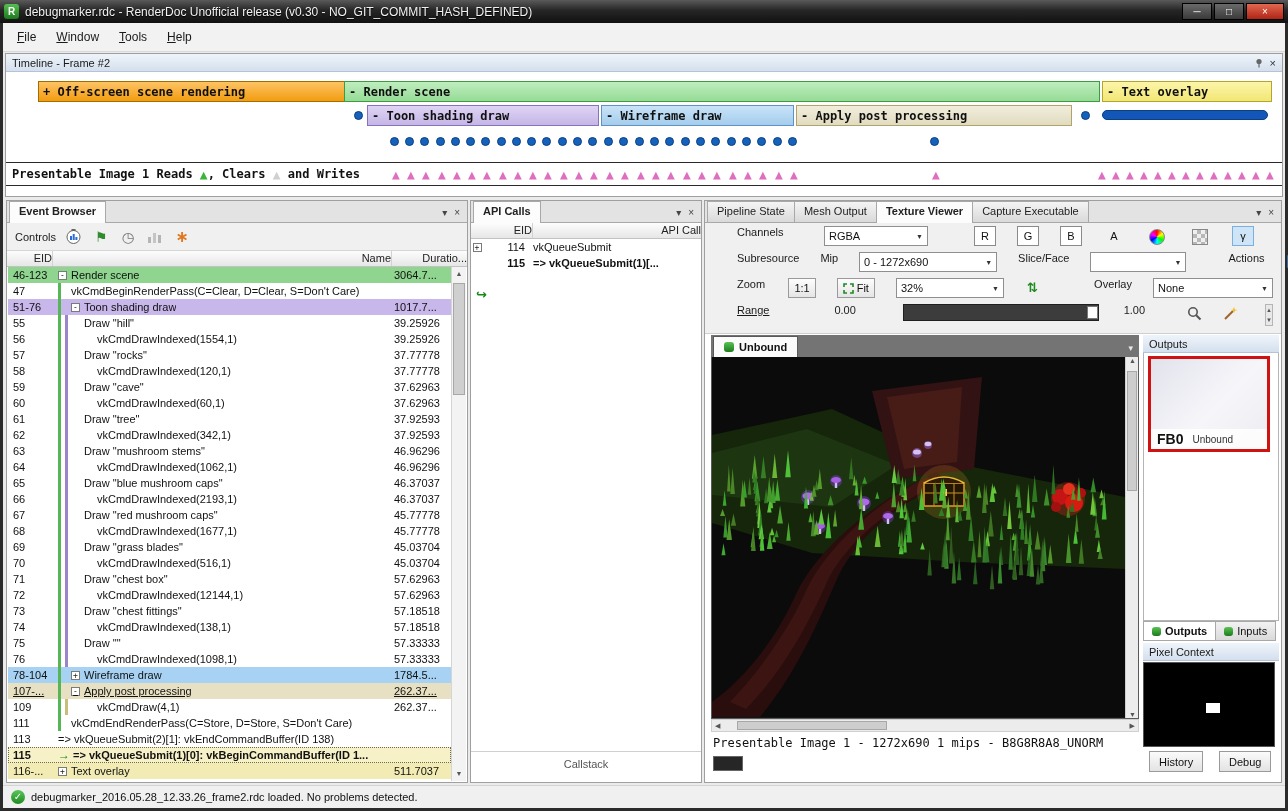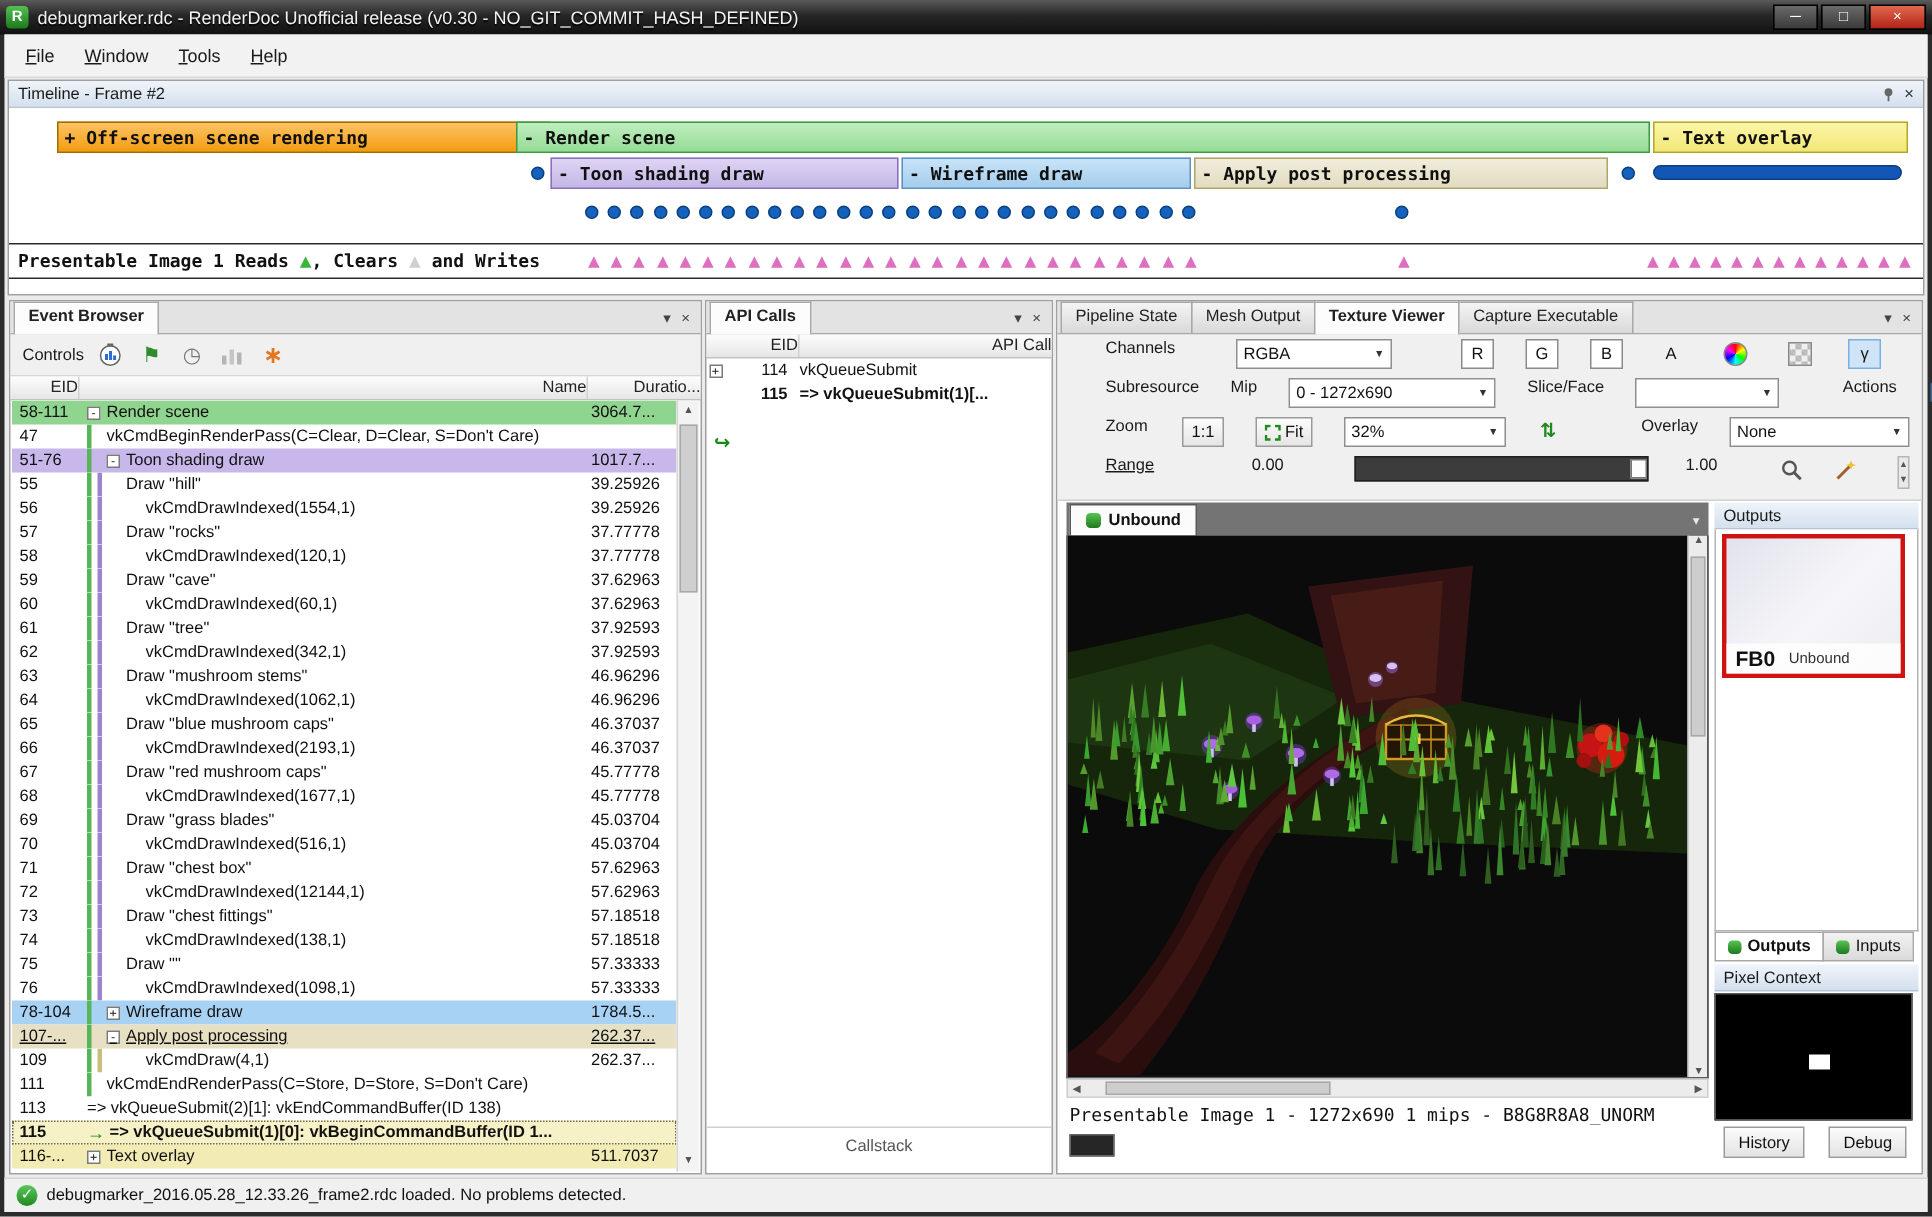--- a/index.html
+++ b/index.html
@@ -295,21 +295,21 @@
       </span>
       <span class="ticon" style="color:#e07820; font-weight:bold; font-size:16px;">∗</span>
     </div>
     <div class="ghead" style="height:16px;">
       <div style="width:46px;">EID</div>
       <div style="flex:1;">Name</div>
       <div style="width:75px; border-right:none;">Duratio...</div>
     </div>
     <div class="ev-rows" id="event-rows">
         <div class="ev-row" style="background: rgb(143, 212, 143);">
-          <div class="ev-eid">58-111</div>
+          <div class="ev-eid">46-123</div>
           <div class="ev-name">
             <span style="width: 0px; flex: 0 0 auto;"></span>
             <span class="exp">-</span>
             <span style="overflow: hidden; text-overflow: clip; white-space: nowrap;">Render scene</span>
           </div>
           <div class="ev-dur">3064.7...</div>
         </div>
         <div class="ev-row">
           <div class="ev-eid">47</div>
           <div class="ev-name">

